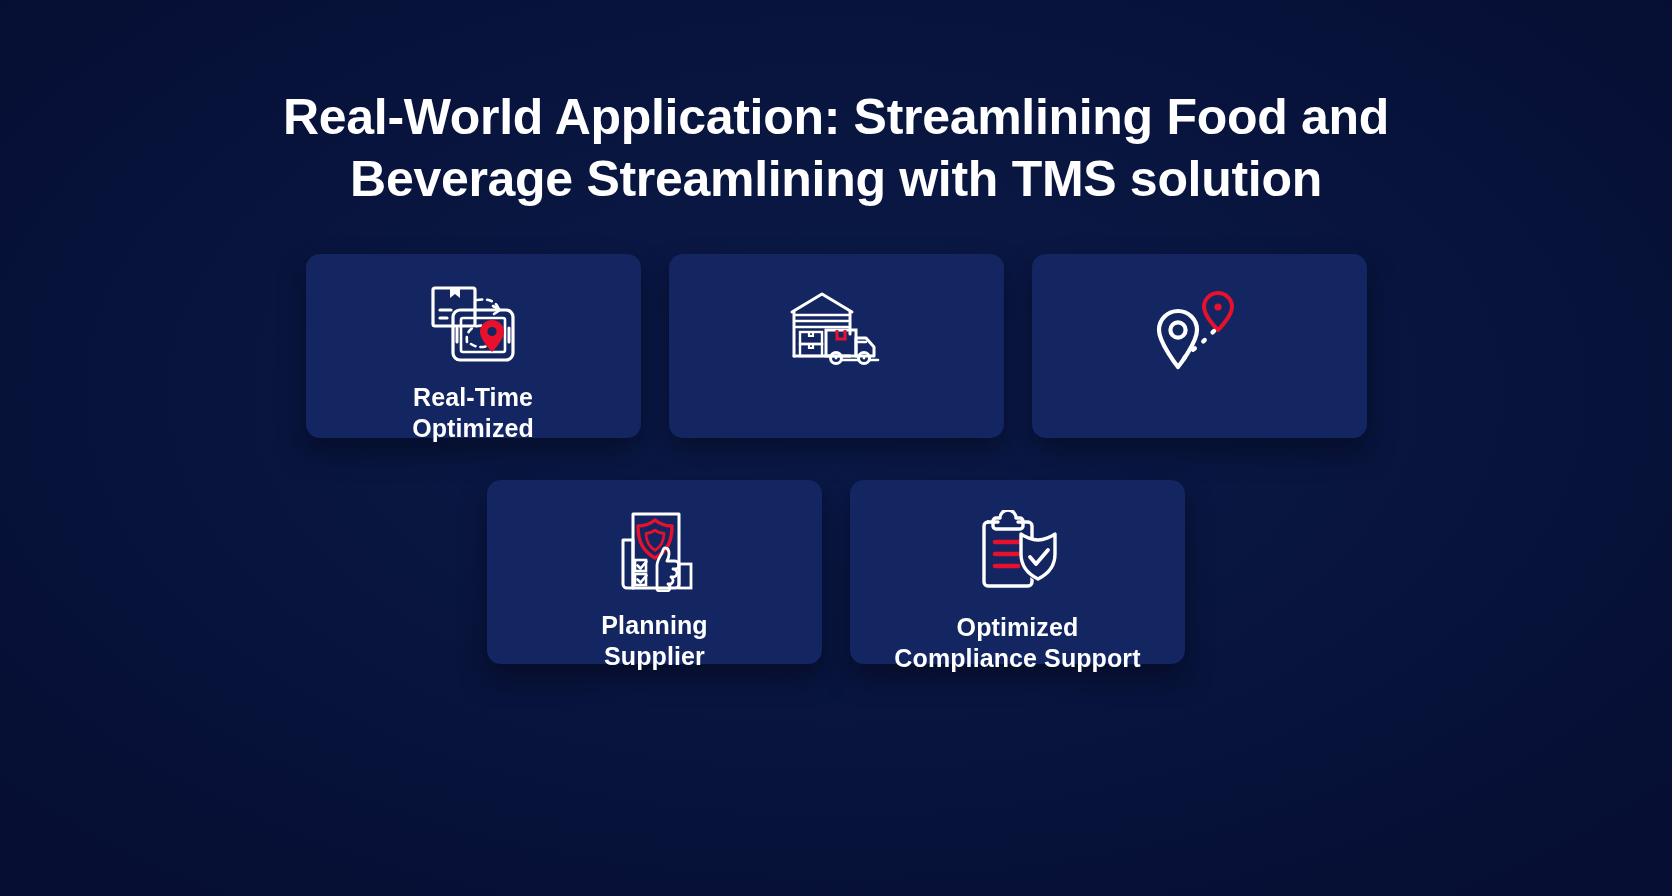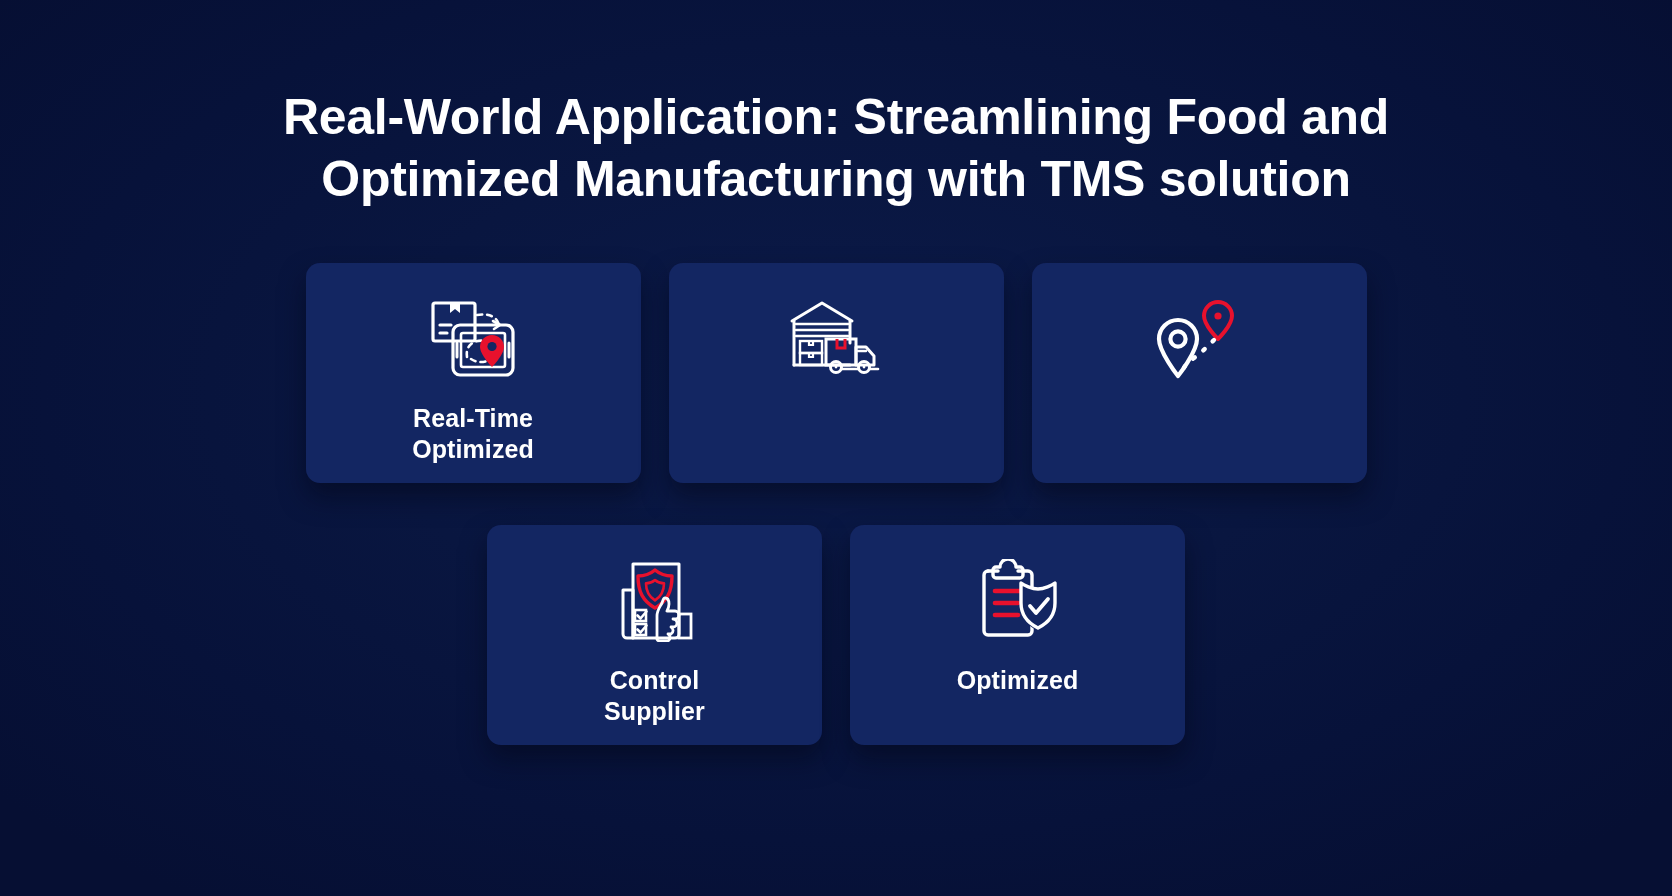--- a/index.html
+++ b/index.html
@@ -26,21 +26,20 @@
     pointer-events: none;
   }
 
   .page {
     position: relative;
     width: 1672px;
     height: 896px;
     display: flex;
     flex-direction: column;
     align-items: center;
-    gap: 9px;
   }
 
   
   .title {
     margin-top: 86px;
     width: 1420px;
     text-align: center;
     font-size: 50px;
     line-height: 62px;
     font-weight: 700;
@@ -59,21 +58,21 @@
   }
 
   .row {
     display: flex;
     justify-content: center;
     gap: 28px;
   }
 
   .card {
     width: 335px;
-    height: 220px;
+    height: 184px;
     background: #132662;
     border-radius: 14px;
     display: flex;
     flex-direction: column;
     align-items: center;
     justify-content: flex-start;
     padding-top: 30px;
     box-shadow: 0 14px 26px rgba(3, 8, 26, 0.55);
     position: relative;
   }
@@ -101,21 +100,21 @@
 </style>
 </head>
 <body>
 
 <div class="bg-glow"></div>
 
 <div class="page">
 
   <h1 class="title">
     <span class="line">Real-World Application: Streamlining Food and</span>
-    <span class="line">Optimized Manufacturing with TMS solution</span>
+    <span class="line">Beverage Streamlining with TMS solution</span>
   </h1>
 
   <div class="rows">
 
     <div class="row">
 
       <div class="card">
         <div class="icon-wrap">
           <span>
             <svg width="92" height="80" viewBox="0 0 92 80" fill="none">
@@ -222,21 +221,21 @@
 
               <rect x="22" y="64" width="11" height="11" stroke="#ffffff" stroke-width="2.6"></rect>
               <path d="M24.5 69.5 l3 3 l6 -7" stroke="#ffffff" stroke-width="2.6" fill="none" stroke-linecap="round" stroke-linejoin="round"></path>
 
               <path d="M44 56 c0 -6 3 -9 5 -13 1 -2 1 -5 3 -5 3 0 4 3 4 6 0 3 -1 5 -2 7 h8 a4 4 0 0 1 0 8 h-2 a4 4 0 0 1 0 8 h-2 a4 4 0 0 1 0 7 h-3 a4 4 0 0 1 0 7 h-8 c-4 0 -3 -3 -3 -5 z" stroke="#ffffff" stroke-width="2.8" fill="none" stroke-linejoin="round"></path>
               <rect x="66" y="54" width="12" height="24" stroke="#ffffff" stroke-width="2.8"></rect>
             </svg>
           </span>
         </div>
         <div class="label">
-          <span>Control</span>
+          <span>Planning</span>
           <span class="l2">Supplier</span>
         </div>
       </div>
 
       <div class="card">
         <div class="icon-wrap">
           <span>
             <svg width="88" height="84" viewBox="0 0 88 84" fill="none">
 
               <path d="M14 12 h10 M44 12 h10 a4 4 0 0 1 4 4 v20" stroke="#ffffff" stroke-width="3.4" fill="none" stroke-linecap="round"></path>
@@ -249,18 +248,19 @@
               <line x1="21" y1="56" x2="44" y2="56" stroke="#e8112d" stroke-width="4.6" stroke-linecap="round"></line>
 
               <path d="M64 34 c7 0 16 -4 18 -6 2 2 0 0 0 0 v18 c0 14 -10 22 -18 26 -8 -4 -18 -12 -18 -26 v-18 c2 2 11 6 18 6 z" fill="#132662" stroke="none"></path>
               <path d="M64 30 c6 0 14 -3.5 17 -6 v20 c0 14 -9 21 -17 25 -8 -4 -17 -11 -17 -25 v-20 c3 2.5 11 6 17 6 z" stroke="#ffffff" stroke-width="3.4" fill="#132662" stroke-linejoin="round"></path>
               <path d="M56 47 l6 7 l12 -14" stroke="#ffffff" stroke-width="3.8" fill="none" stroke-linecap="round" stroke-linejoin="round"></path>
             </svg>
           </span>
         </div>
         <div class="label">
           <span>Optimized</span>
+          <span class="l2">Compliance Support</span>
         </div>
       </div>
 
     </div>
   </div>
 </div>
 
 </body></html>

